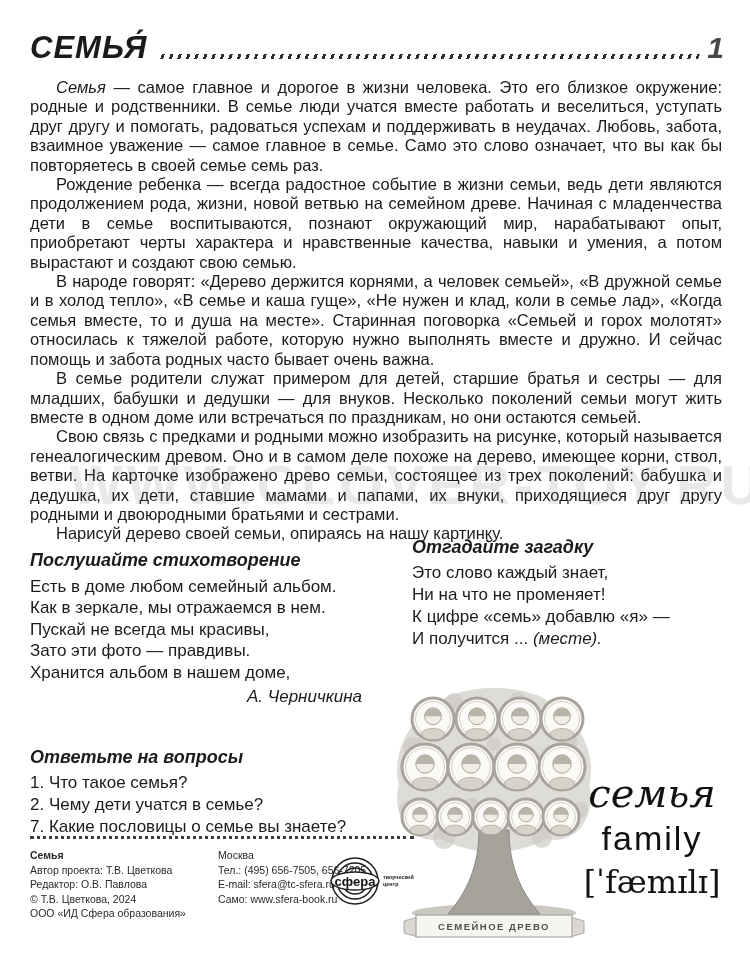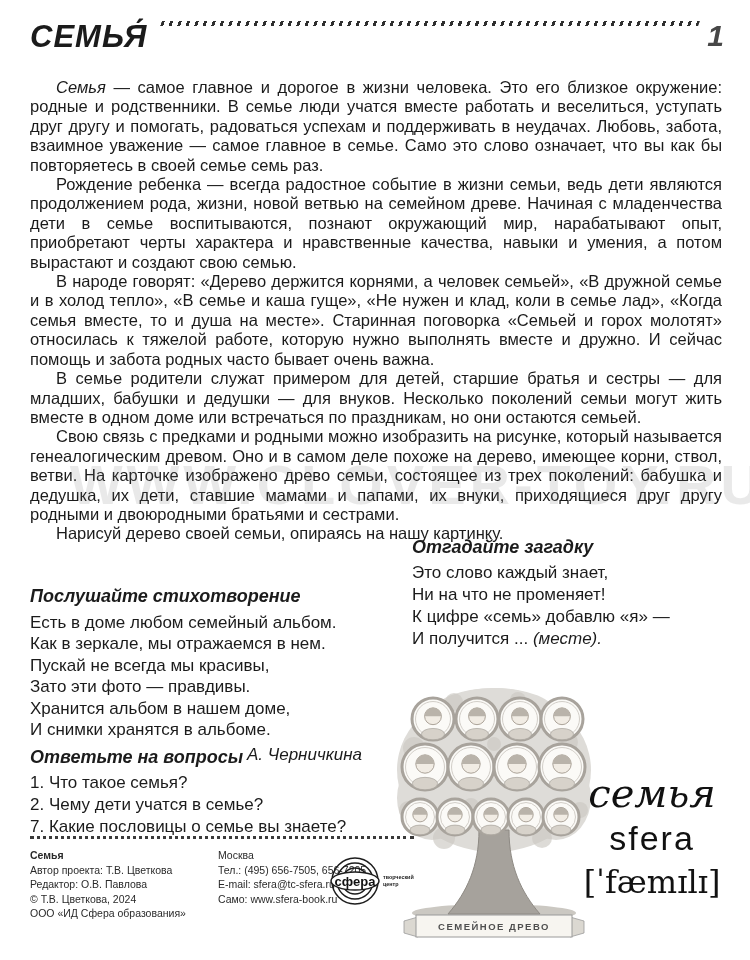--- a/index.html
+++ b/index.html
@@ -2,31 +2,31 @@
 <html><head>
 <meta charset="utf-8">
 <style>
   html,body { margin:0; padding:0; background:#e8e8e8; }
   .page {
     position:relative; width:750px; height:960px; margin:0 auto;
     background:#ffffff; overflow:hidden;
     font-family:"Liberation Sans", sans-serif; color:#1b1b1b;
   }
   
-  .header { position:absolute; top:21px; left:30px; right:26px; display:flex; align-items:flex-start; }
+  .header { position:absolute; top:32px; left:30px; right:26px; display:flex; align-items:flex-end; }
   .title { font-size:31px; font-weight:bold; font-style:italic; letter-spacing:1px; line-height:1; white-space:nowrap; }
   .leader { flex:1; height:5px; margin:0 8px 4px 14px;
     background:repeating-linear-gradient(90deg,#2e2e2e 0 3px, transparent 3px 8.5px);
     transform:skewX(-20deg); }
   .pagenum { font-size:30px; font-style:italic; font-weight:bold; color:#474747; line-height:1; }
   
   .article { position:absolute; top:78px; left:30px; width:692px; font-size:16.5px; line-height:19.4px; text-align:justify; }
   .article p { margin:0; text-indent:26px; }
   .section-heading { font-weight:bold; font-style:italic; font-size:18px; margin:0 0 4px 0; }
-  .poem { position:absolute; left:30px; top:586px; width:366px; font-size:17px; line-height:21.5px; }
+  .poem { position:absolute; left:30px; top:550px; width:366px; font-size:17px; line-height:21.5px; }
   .poem-author { text-align:right; font-style:italic; padding-right:34px; margin-top:3px; }
   .riddle { position:absolute; left:412px; top:536px; width:318px; font-size:17px; line-height:22px; }
   .questions { position:absolute; left:30px; top:746px; width:372px; font-size:17px; line-height:22px; }
   .separator { position:absolute; left:30px; top:836px; width:384px; border-top:3px dotted #3a3a3a; }
   
   .footer-col { position:absolute; top:848px; font-size:10.5px; line-height:14.5px; color:#2a2a2a; }
   .footer-col1 { left:30px; width:182px; }
   .footer-col2 { left:218px; width:155px; }
   .ftitle { font-weight:bold; }
   .logo { position:absolute; left:330px; top:852px; }
@@ -63,21 +63,20 @@
     <p>Нарисуй дерево своей семьи, опираясь на нашу картинку.</p>
   </div>
 
   <section class="poem">
     <div class="section-heading">Послушайте стихотворение</div>
     <div>Есть в доме любом семейный альбом.</div>
     <div>Как в зеркале, мы отражаемся в нем.</div>
     <div>Пускай не всегда мы красивы,</div>
     <div>Зато эти фото — правдивы.</div>
     <div>Хранится альбом в нашем доме,</div>
-    <div>И снимки хранятся в альбоме.</div>
     <div class="poem-author">А. Черничкина</div>
   </section>
 
   <section class="riddle">
     <div class="section-heading">Отгадайте загадку</div>
     <div>Это слово каждый знает,</div>
     <div>Ни на что не променяет!</div>
     <div>К цифре «семь» добавлю «я» —</div>
     <div><span>И получится ... </span><i>(месте).</i></div>
   </section>
@@ -236,17 +235,17 @@
     <g>
       <polygon points="8,235 22,231 22,251 8,247" fill="#dbd8d1" stroke="#9a9a9a" stroke-width="0.8"></polygon>
       <polygon points="188,235 174,231 174,251 188,247" fill="#dbd8d1" stroke="#9a9a9a" stroke-width="0.8"></polygon>
       <rect x="20" y="229" width="156" height="22" fill="#f7f5f0" stroke="#9a9a9a" stroke-width="1"></rect>
       <text x="98" y="244" text-anchor="middle" font-size="9.5" font-weight="bold" letter-spacing="1.5" fill="#4f4f4f">СЕМЕЙНОЕ ДРЕВО</text>
     </g>
   </svg>
 
   <div class="vocab">
     <div class="vocab-ru">семья</div>
-    <div class="vocab-en">sfera</div>
+    <div class="vocab-en">family</div>
     <div class="vocab-ipa">[ˈfæmɪlɪ]</div>
   </div>
 
 </div>
 
 </body></html>

